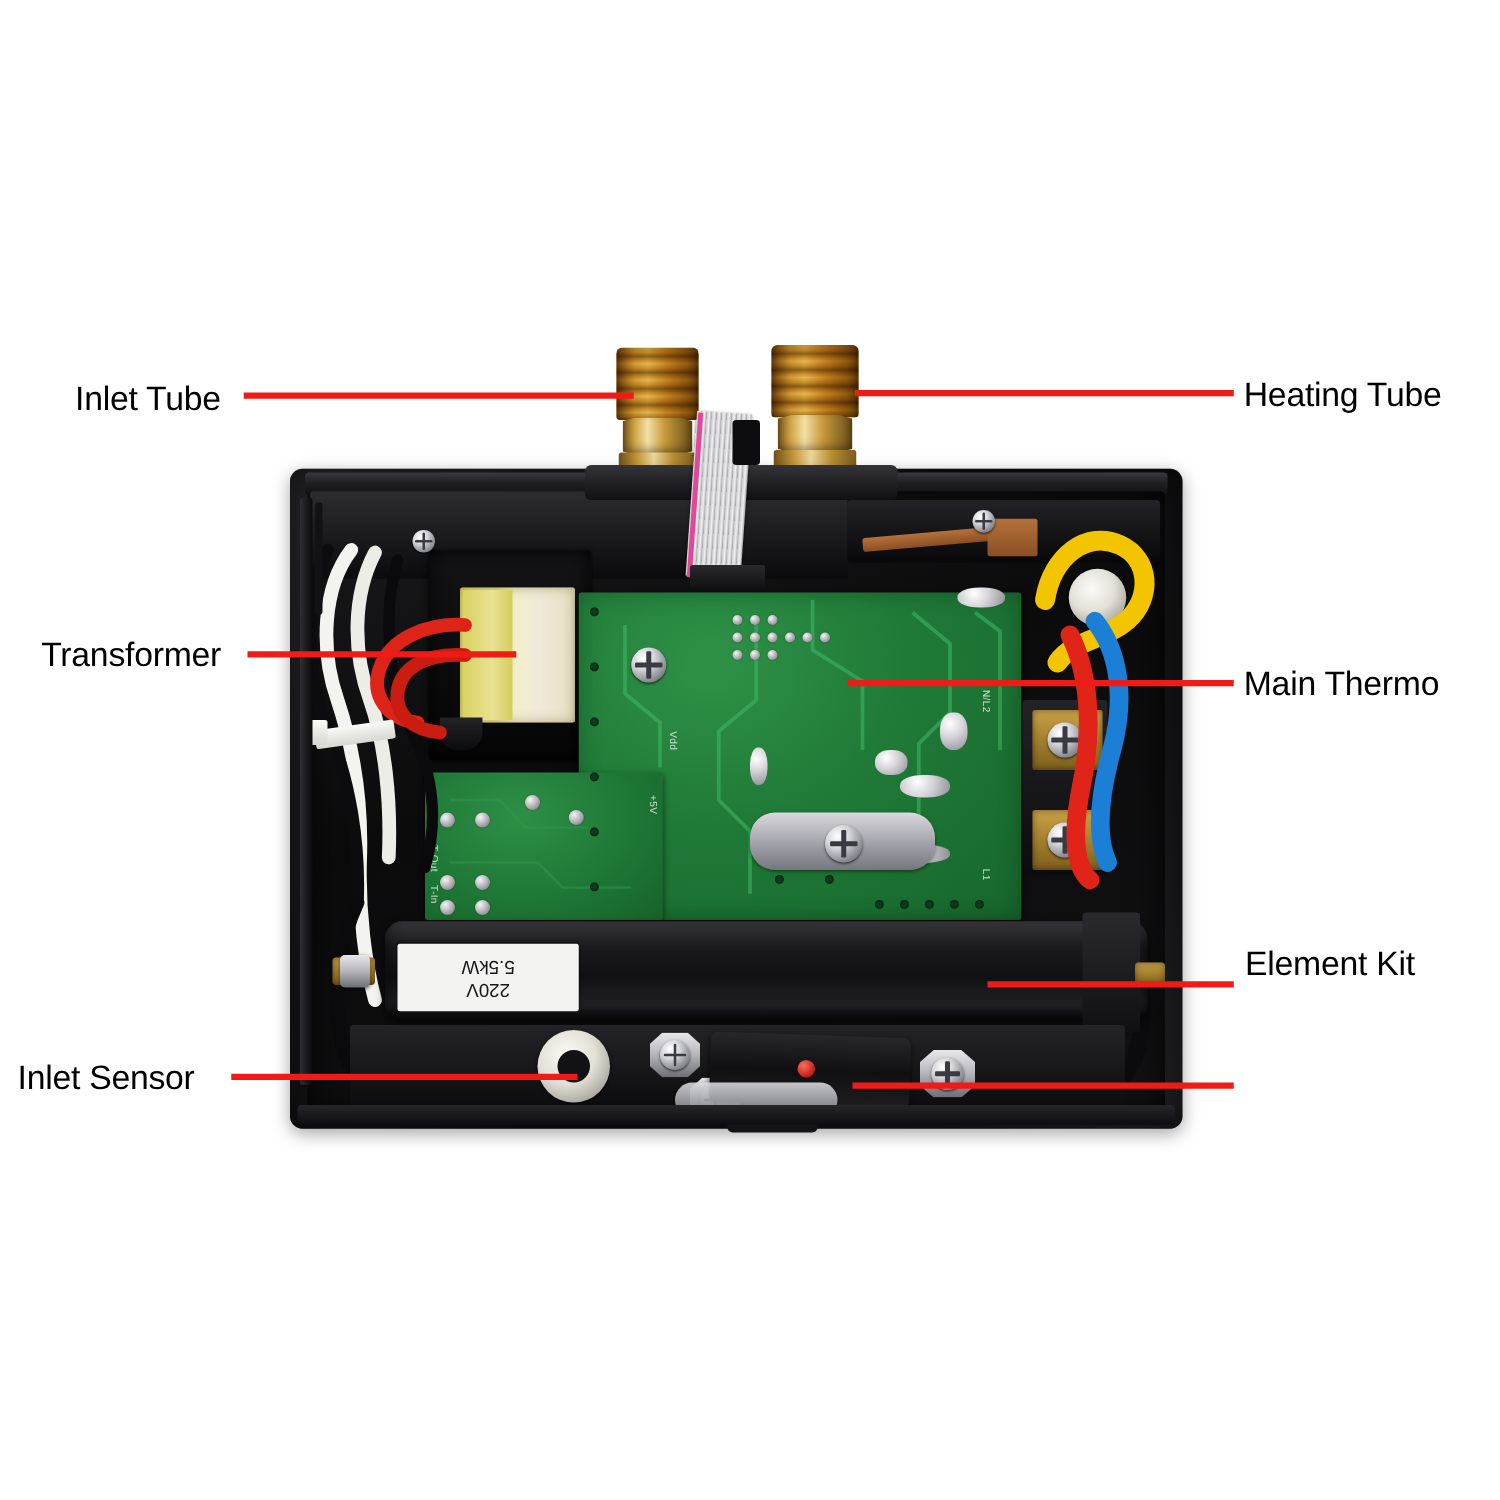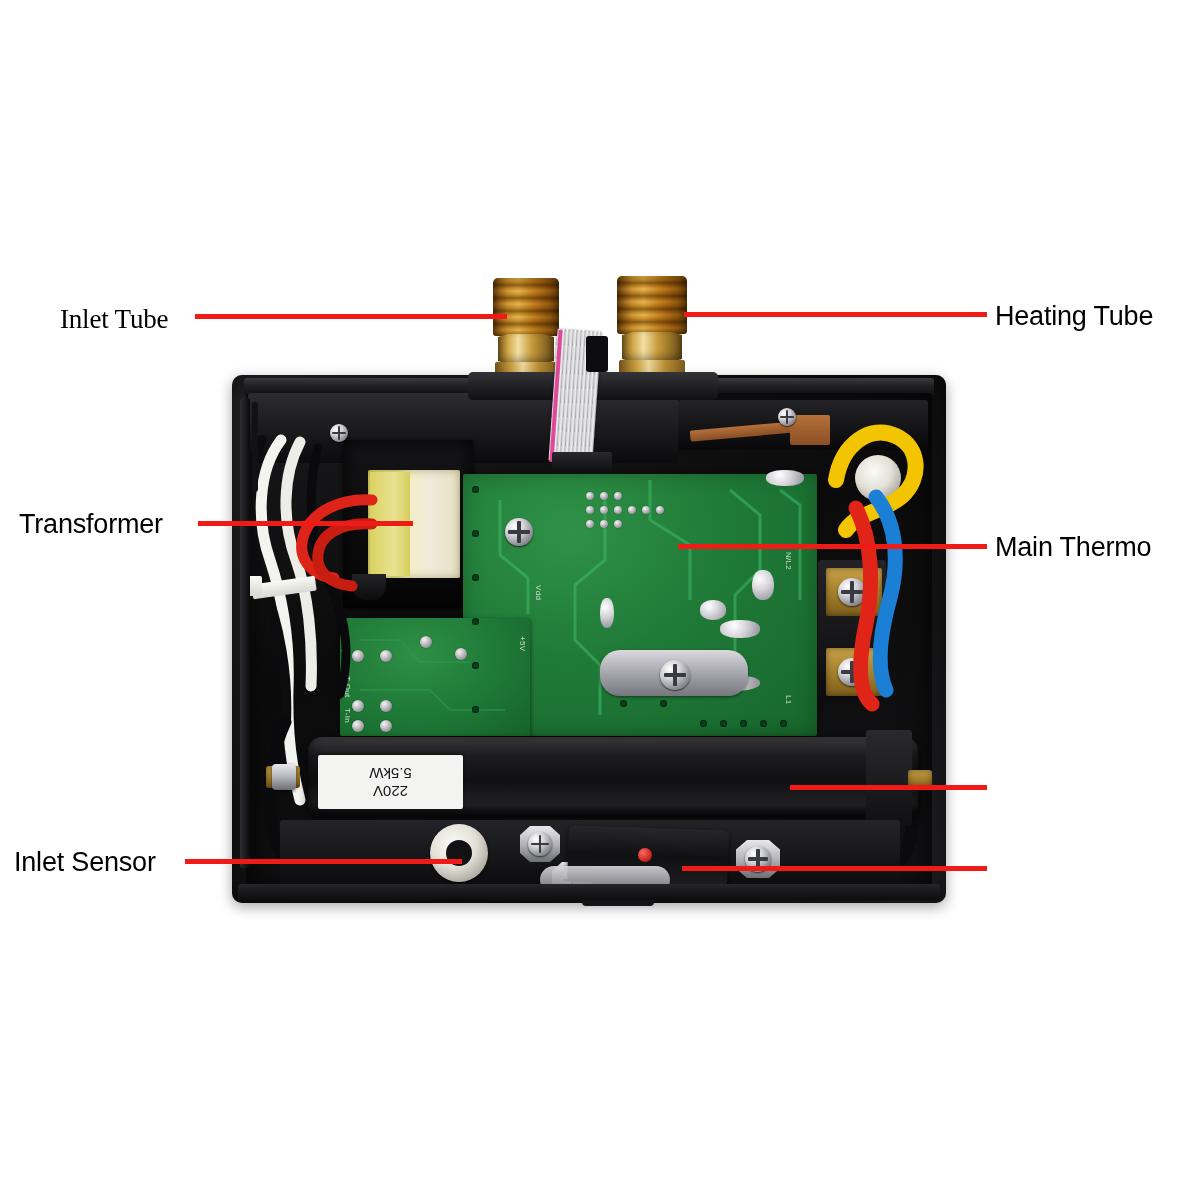--- a/index.html
+++ b/index.html
@@ -436,33 +436,34 @@
     <div class="screw" style="left:745px; top:846px; width:26px; height:26px;"></div>
 
     <div class="dark-part" style="left:582px; top:892px; width:72px; height:14px; border-radius:0 0 4px 4px; background:#141417;"></div>
 
     <div class="dark-part" style="left:240px; top:398px; width:10px; height:470px; background:linear-gradient(to right,#2e2e33,#0a0a0c);"></div>
     <div class="dark-part" style="left:252px; top:402px; width:6px; height:90px; background:#121214;"></div>
 
     <div class="housing-rim" style="left:238px; top:884px; width:702px; height:16px; background:linear-gradient(to bottom,#25252a,#0d0d10);"></div>
   </div>
 
-  <div class="callout-label" style="left:60px; top:303px;font-family:Liberation Serif, serif;">Inlet Tube</div>
+  <div class="callout-label" style="left:60px; top:303px;">Inlet Tube</div>
   <div class="callout-line" style="left: 195px; top: 314px; width: 312px; background: rgb(240, 26, 23);"></div>
 
   <div class="callout-label" style="left:995px; top:300px;">Heating Tube</div>
   <div class="callout-line" style="left: 684px; top: 312px; width: 303px; background: rgb(240, 26, 23);"></div>
 
-  <div class="callout-label" style="left:19px; top:508px;">Transformer</div>
+  <div class="callout-label" style="left:33px; top:508px;">Transformer</div>
   <div class="callout-line" style="left: 198px; top: 521px; width: 215px; background: rgb(240, 26, 23);"></div>
 
   <div class="callout-label" style="left:995px; top:531px;">Main Thermo</div>
   <div class="callout-line" style="left: 678px; top: 544px; width: 309px; background: rgb(240, 26, 23);"></div>
 
   <div class="callout-label two-line" style="left:996px; top:755px; width:190px;">
+    <div>Element Kit</div>
   </div>
   <div class="callout-line" style="left: 790px; top: 785px; width: 197px; background: rgb(240, 26, 23);"></div>
 
   <div class="callout-label" style="left:14px; top:846px;">Inlet Sensor</div>
   <div class="callout-line" style="left: 185px; top: 859px; width: 277px; background: rgb(240, 26, 23);"></div>
 
   <div class="callout-line" style="left: 682px; top: 866px; width: 305px; background: rgb(240, 26, 23);"></div>
 
 </div>
 

